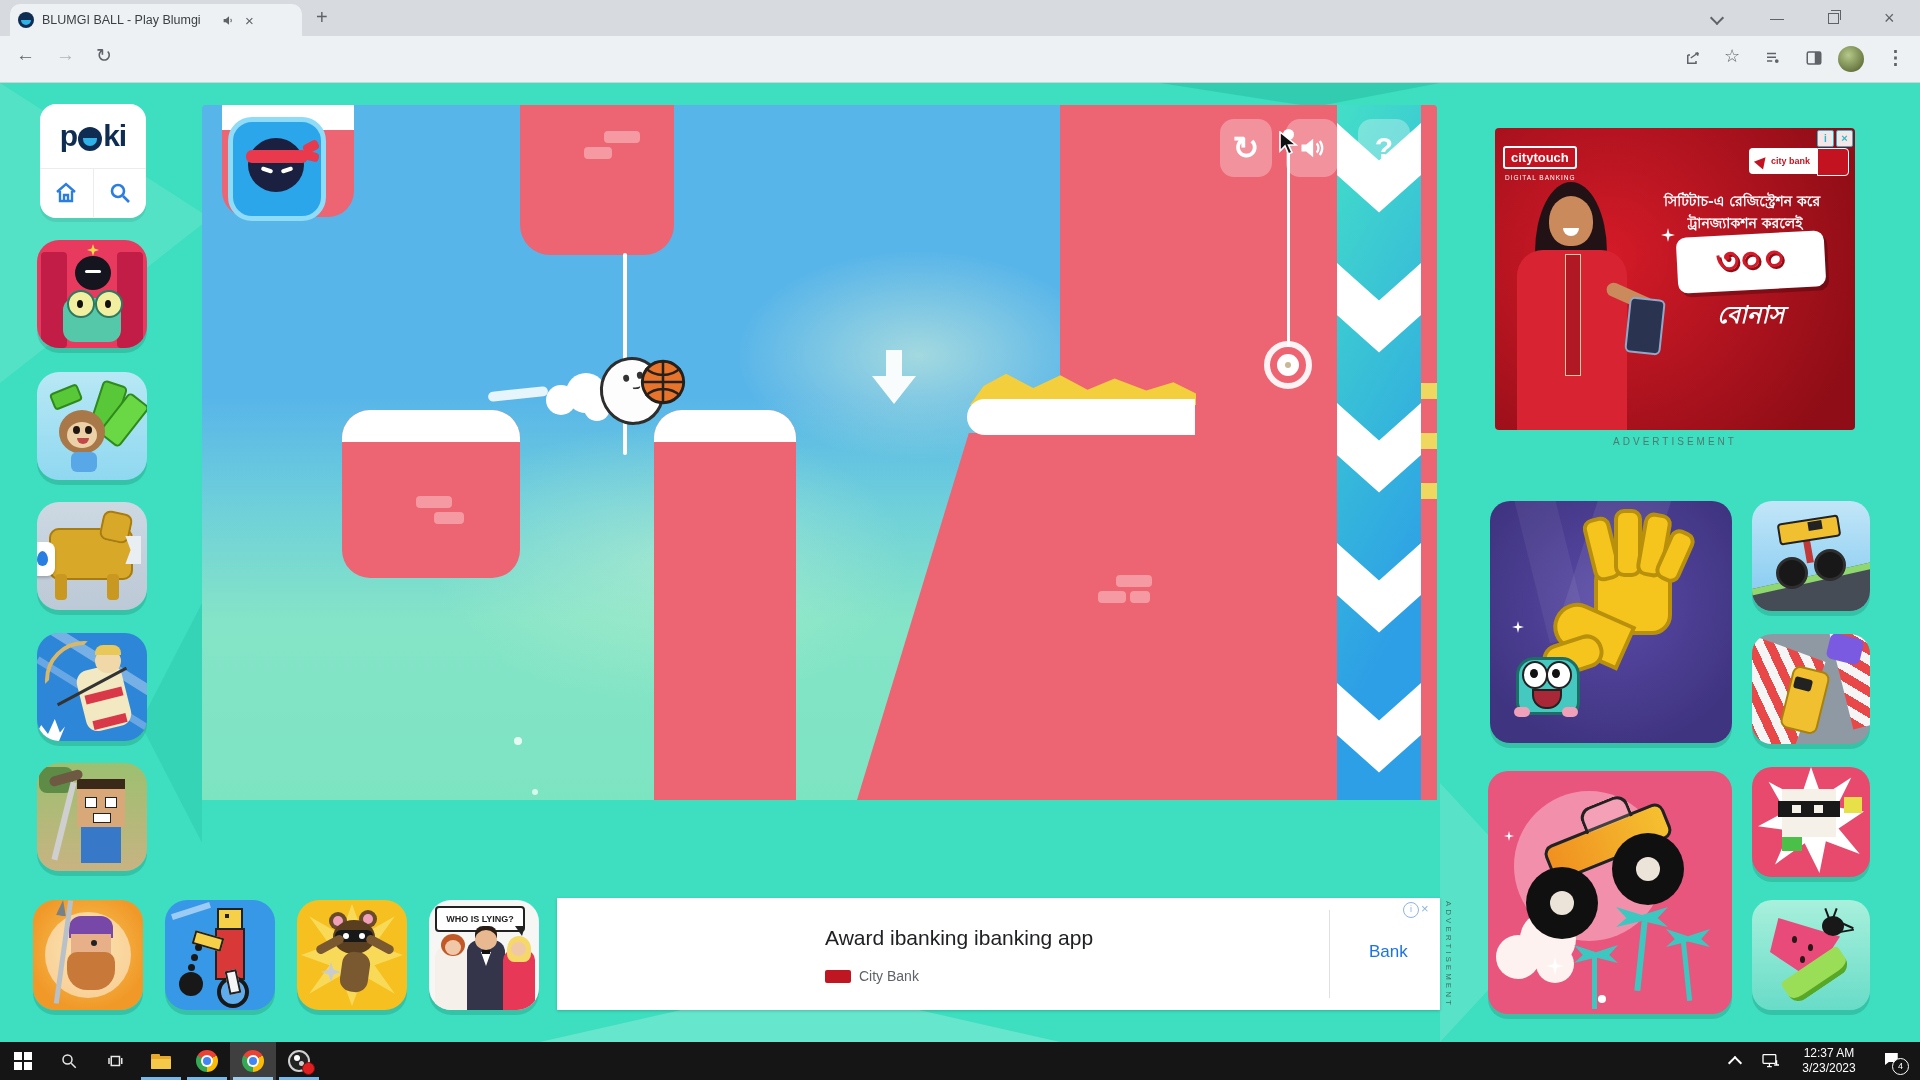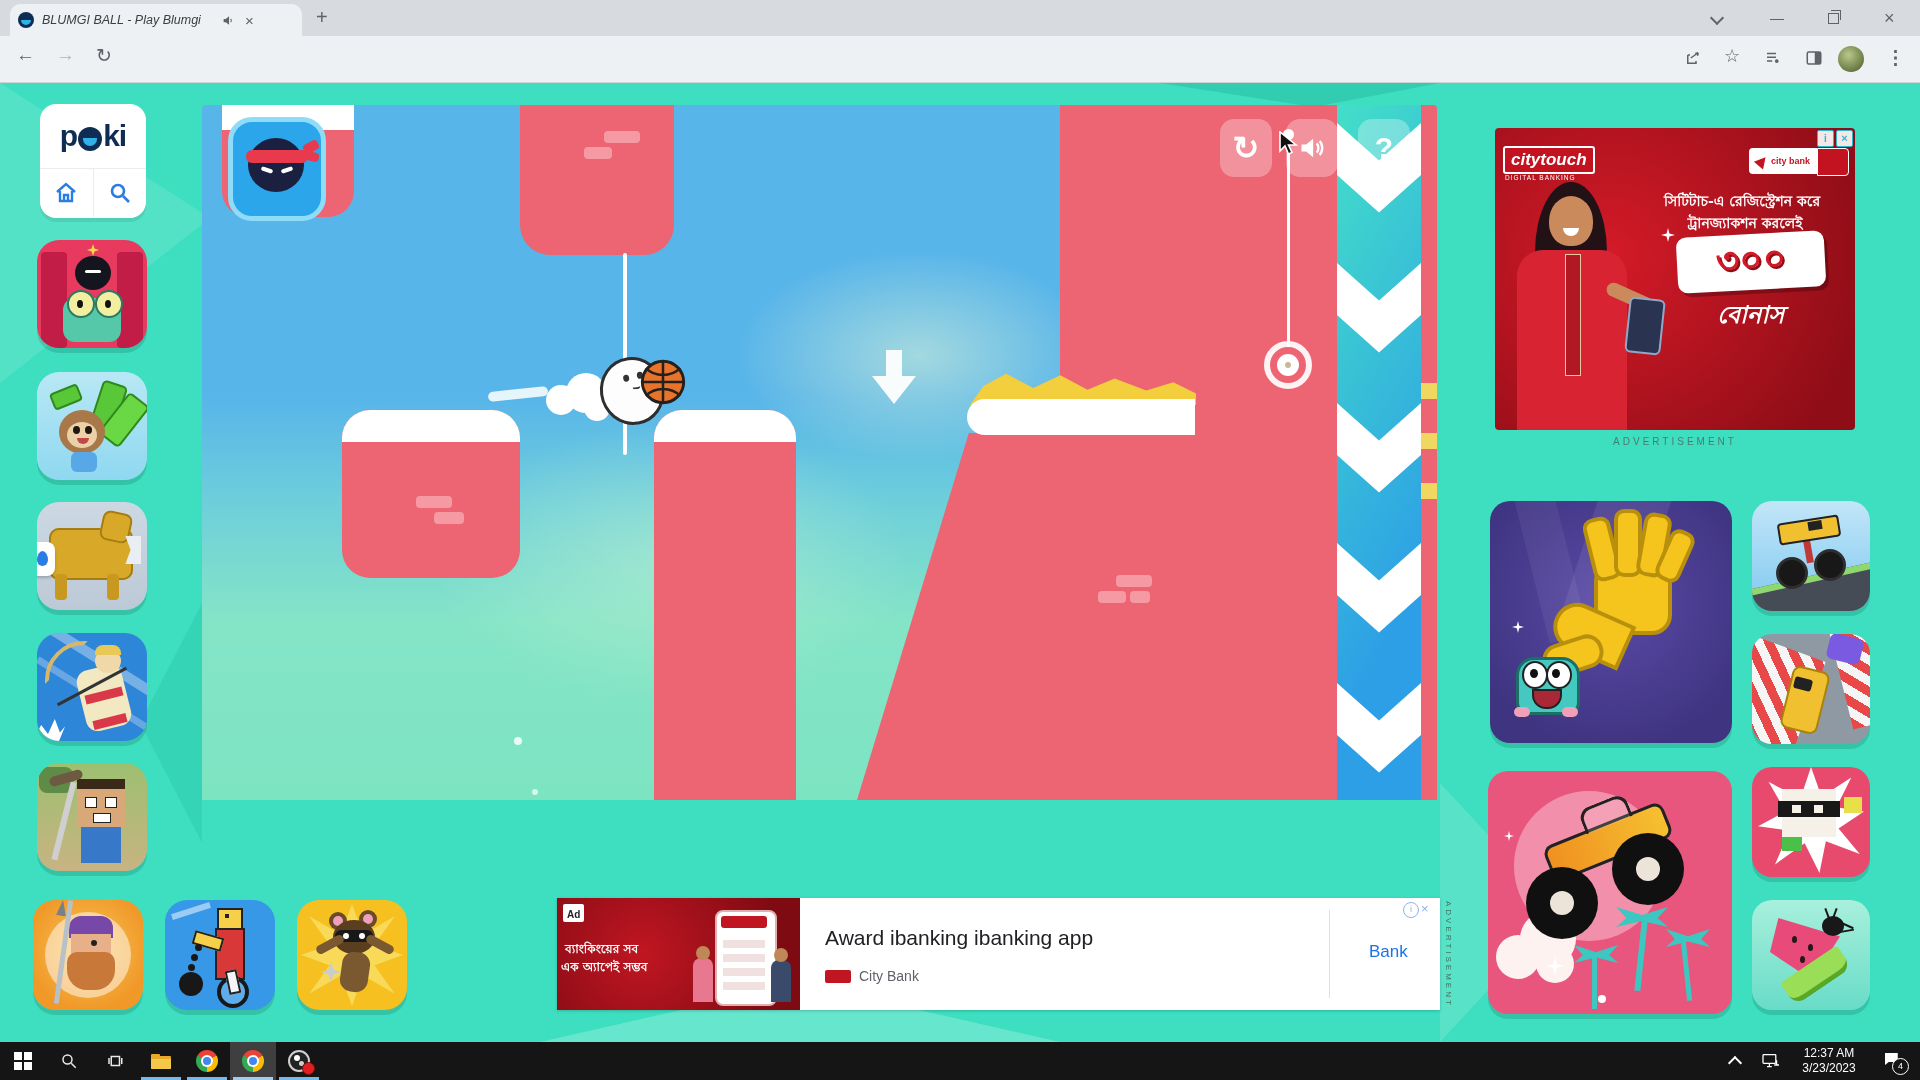--- a/index.html
+++ b/index.html
@@ -1,21 +1,21 @@
 <!DOCTYPE html>
 <html><head>
 <meta charset="utf-8">
 <style>
   html,body{margin:0;padding:0;background:#000;}
   #screen{position:relative;width:1920px;height:1080px;overflow:hidden;font-family:"Liberation Sans",sans-serif;background:#3ddfc0;}
   .abs{position:absolute;}
   
   .tabstrip{position:absolute;left:0;top:0;width:1920px;height:36px;background:#d7dade;}
   .tab{position:absolute;left:10px;top:4px;width:292px;height:32px;background:#eef1f3;border-radius:10px 10px 0 0;display:flex;align-items:center;padding:0 8px;box-sizing:border-box;}
-  .tab-title{font-size:12.5px;color:#3c4043;white-space:nowrap;overflow:hidden;text-overflow:ellipsis;width:180px;margin-left:8px;font-style:italic;}
+  .tab-title{font-size:12.5px;color:#3c4043;white-space:nowrap;overflow:hidden;text-overflow:ellipsis;width:180px;margin-left:8px;}
   .tiny-ic{color:#5f6368;font-size:14px;}
   .newtab{position:absolute;left:316px;top:6px;font-size:20px;color:#5f6368;}
   .winctl{position:absolute;top:0;height:36px;display:flex;align-items:center;color:#5f6368;font-size:14px;}
   .chev{width:8px;height:8px;border-right:2px solid #5f6368;border-bottom:2px solid #5f6368;display:inline-block;}
   .chev.down{transform:rotate(45deg);}
   .restore{width:9px;height:9px;border:1.5px solid #5f6368;position:relative;display:inline-block;}
   .restore:before{content:"";position:absolute;left:2px;top:-4px;width:9px;height:9px;border:1.5px solid #5f6368;border-bottom:none;border-left:none;}
   .toolbar{position:absolute;left:0;top:36px;width:1920px;height:46px;background:#eef1f3;border-bottom:1px solid #cfd3d6;}
   .navic{position:absolute;top:8px;font-size:19px;color:#5f6368;}
   .omnibox{position:absolute;left:132px;top:7px;width:1540px;height:32px;background:#e7eaec;border-radius:16px;display:flex;align-items:center;padding:0 14px;box-sizing:border-box;}
@@ -301,21 +301,21 @@
           <span style="font-size:30px;">?</span>
         </div>
       <svg class="abs" style="left:1074px;top:26px;" width="24" height="26" viewBox="0 0 24 26">
           <path d="M4 1v19l5-5 3.5 8 3.5-1.6L12.5 14H20z" fill="#111" stroke="#fff" stroke-width="1.6"></path>
         </svg>
     </div>
 
 
     <div class="sidead">
       <div class="abs" style="left:8px;top:18px;border:2px solid #fff;background:#c41320;padding:2px 6px;border-radius:3px;">
-        <div style="color:#fff;font-weight:800;font-style:italic;font-size:17px;">citytouch</div>
+        <div style="color:#fff;font-weight:800;font-size:13px;">citytouch</div>
       </div>
       <div class="abs" style="left:10px;top:46px;color:#fff;font-size:6.5px;letter-spacing:1px;">DIGITAL BANKING</div>
       <div class="abs" style="left:254px;top:20px;width:68px;height:26px;background:#fff;border-radius:4px 0 0 4px;display:flex;align-items:center;justify-content:center;gap:3px;">
         <span style="width:0;height:0;border-left:6px solid transparent;border-right:6px solid transparent;border-bottom:11px solid #c41320;transform:rotate(40deg);display:inline-block;"></span>
         <span style="color:#c41320;font-size:9px;font-weight:bold;">city bank</span>
       </div>
       <div class="abs" style="left:322px;top:20px;width:30px;height:26px;background:#c41320;border:1px solid #fff;border-radius:0 4px 4px 0;"></div>
       <div class="abs" style="left:322px;top:2px;width:15px;height:15px;background:rgba(255,255,255,.9);border:1px solid #2bb8c8;color:#2bb8c8;font-size:10px;font-weight:bold;text-align:center;line-height:15px;border-radius:2px;"><span>i</span></div>
       <div class="abs" style="left:341px;top:2px;width:15px;height:15px;background:rgba(255,255,255,.9);border:1px solid #2bb8c8;color:#2bb8c8;font-size:11px;font-weight:bold;text-align:center;line-height:14px;border-radius:2px;"><span>×</span></div>
 
@@ -458,35 +458,39 @@
       <div class="abs" style="left:36px;top:20px;width:42px;height:34px;background:#5a3e20;border-radius:50%;"></div>
       <div class="abs" style="left:38px;top:30px;width:38px;height:12px;background:#181818;border-radius:6px;"></div>
       <div class="abs" style="left:46px;top:33px;width:6px;height:6px;background:#fff;border-radius:50%;"></div>
       <div class="abs" style="left:62px;top:33px;width:6px;height:6px;background:#fff;border-radius:50%;"></div>
       <div class="abs" style="left:44px;top:52px;width:28px;height:40px;background:#7a5830;border-radius:12px;transform:rotate(8deg);"></div>
       <div class="abs" style="left:18px;top:40px;width:30px;height:9px;background:#7a5830;border-radius:5px;transform:rotate(-28deg);"></div>
       <div class="abs" style="left:68px;top:40px;width:30px;height:9px;background:#7a5830;border-radius:5px;transform:rotate(28deg);"></div>
       <div class="abs" style="left:24px;top:62px;width:20px;height:20px;background:#c8ccd0;clip-path:polygon(50% 0,62% 38%,100% 50%,62% 62%,50% 100%,38% 62%,0 50%,38% 38%);"></div>
     </div>
 
+    <div class="tile" style="left:429px;top:817px;width:110px;height:110px;background:#f6f6f4;">
+      <div class="abs" style="left:6px;top:6px;width:86px;height:22px;background:#fff;border:2px solid #222;border-radius:4px;display:flex;align-items:center;justify-content:center;">
+        <span style="font-size:9px;font-weight:800;color:#222;">WHO IS LYING?</span>
+      </div>
+      <div class="abs" style="left:86px;top:26px;width:0;height:0;border-left:7px solid transparent;border-right:3px solid transparent;border-top:10px solid #222;"></div>
+      <div class="abs" style="left:6px;top:46px;width:34px;height:64px;background:#f5f0ea;border-radius:12px 12px 0 0;"></div>
+      <div class="abs" style="left:12px;top:34px;width:24px;height:22px;background:#c05828;border-radius:50%;"></div>
+      <div class="abs" style="left:16px;top:40px;width:16px;height:15px;background:#f0c8a8;border-radius:50%;"></div>
+      <div class="abs" style="left:38px;top:40px;width:38px;height:70px;background:#34344a;border-radius:12px 12px 0 0;"></div>
+      <div class="abs" style="left:46px;top:26px;width:22px;height:12px;background:#281c14;border-radius:8px 8px 0 0;"></div>
+      <div class="abs" style="left:46px;top:30px;width:22px;height:20px;background:#e8b890;border-radius:50%;"></div>
+      <div class="abs" style="left:52px;top:52px;width:10px;height:14px;background:#fff;clip-path:polygon(0 0,100% 0,50% 100%);"></div>
+      <div class="abs" style="left:53px;top:50px;width:8px;height:4px;background:#111;"></div>
+      <div class="abs" style="left:74px;top:50px;width:32px;height:60px;background:#e83858;border-radius:10px 10px 0 0;"></div>
+      <div class="abs" style="left:78px;top:36px;width:24px;height:26px;background:#f5d868;border-radius:50% 50% 30% 30%;"></div>
+      <div class="abs" style="left:82px;top:42px;width:15px;height:14px;background:#f0c8a8;border-radius:50%;"></div>
+    </div>
 
     <div class="banner">
-      <div class="abs" style="left:0;top:0;width:243px;height:112px;background:radial-gradient(circle at 35% 50%,#c01622,#7e0a12 85%);overflow:hidden;">
-        <div class="abs" style="left:6px;top:6px;background:#fff;border-radius:2px;padding:0 4px;"><span style="font-size:10px;color:#222;font-weight:bold;">Ad</span></div>
-        <div class="abs bengali" style="left:8px;top:42px;color:#fff;font-weight:bold;font-size:12px;">ব্যাংকিংয়ের সব</div>
-        <div class="abs bengali" style="left:4px;top:60px;color:#fff;font-weight:bold;font-size:12px;">এক অ্যাপেই সম্ভব</div>
-        <div class="abs" style="left:158px;top:12px;width:58px;height:92px;background:#fff;border-radius:8px;border:2px solid #e0b0b0;">
-          <div class="abs" style="left:4px;top:4px;width:46px;height:12px;background:#c01622;border-radius:3px;"></div>
-          <div class="abs" style="left:6px;top:22px;width:42px;height:56px;background:repeating-linear-gradient(0deg,#f0e0e0 0 8px,#fff 8px 14px);"></div>
-        </div>
-        <div class="abs" style="left:136px;top:60px;width:20px;height:44px;background:#e87890;border-radius:8px 8px 0 0;"></div>
-        <div class="abs" style="left:139px;top:48px;width:14px;height:14px;background:#c08858;border-radius:50%;"></div>
-        <div class="abs" style="left:214px;top:62px;width:20px;height:42px;background:#3a4a6a;border-radius:8px 8px 0 0;"></div>
-        <div class="abs" style="left:217px;top:50px;width:14px;height:14px;background:#c08858;border-radius:50%;"></div>
-      </div>
       <div class="abs" style="left:268px;top:28px;font-size:21px;color:#202124;">Award ibanking ibanking app</div>
       <div class="abs" style="left:268px;top:72px;width:26px;height:13px;background:#c01622;border-radius:2px;"></div>
       <div class="abs" style="left:302px;top:70px;font-size:14px;color:#5f6368;">City Bank</div>
       <div class="abs" style="left:772px;top:12px;width:1px;height:88px;background:#e0e0e0;"></div>
       <div class="abs" style="left:812px;top:44px;font-size:17px;color:#1a73e8;font-weight:500;">Bank</div>
       <div class="abs" style="left:846px;top:4px;width:14px;height:14px;border:1px solid #8ab4e8;border-radius:50%;color:#8ab4e8;font-size:9px;text-align:center;line-height:13px;"><span>i</span></div>
       <div class="abs" style="left:864px;top:3px;color:#8ab4e8;font-size:13px;"><span>×</span></div>
     </div>
     <div class="vertad">ADVERTISEMENT</div>
   </div>

